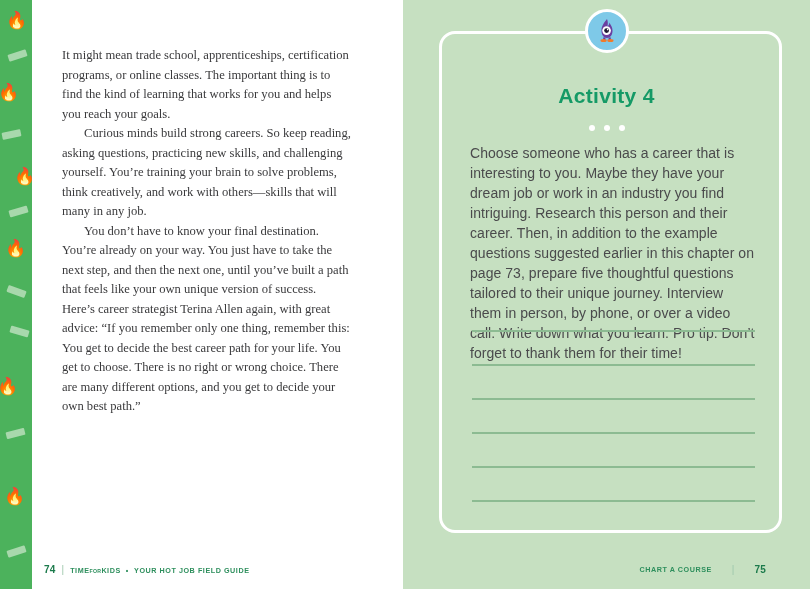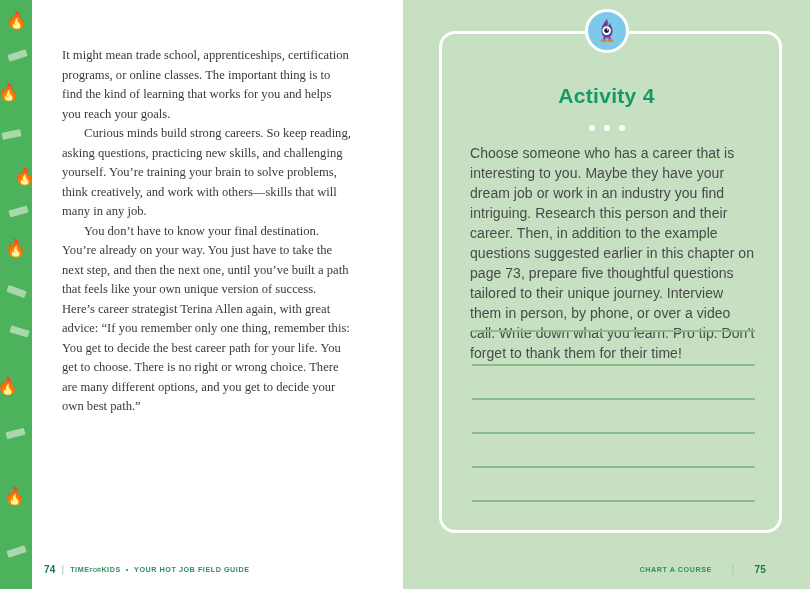--- a/index.html
+++ b/index.html
@@ -70,21 +70,21 @@
   }
   .left-body p.indent {
     text-indent: 22px;
   }
 
   .footer-left {
     position: absolute;
     left: 44px;
     bottom: 14px;
     display: flex;
-    align-items: center;
+    align-items: flex-end;
     gap: 6px;
     white-space: nowrap;
   }
   .folio {
     font-family: "Liberation Sans", sans-serif;
     font-weight: bold;
     font-size: 10px;
     color: #1b7a4b;
     letter-spacing: .2px;
   }

